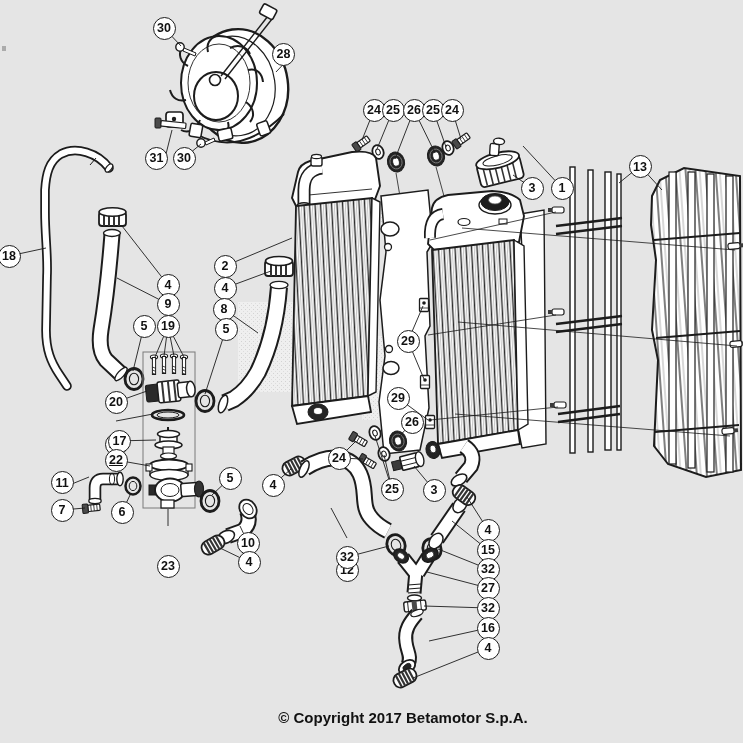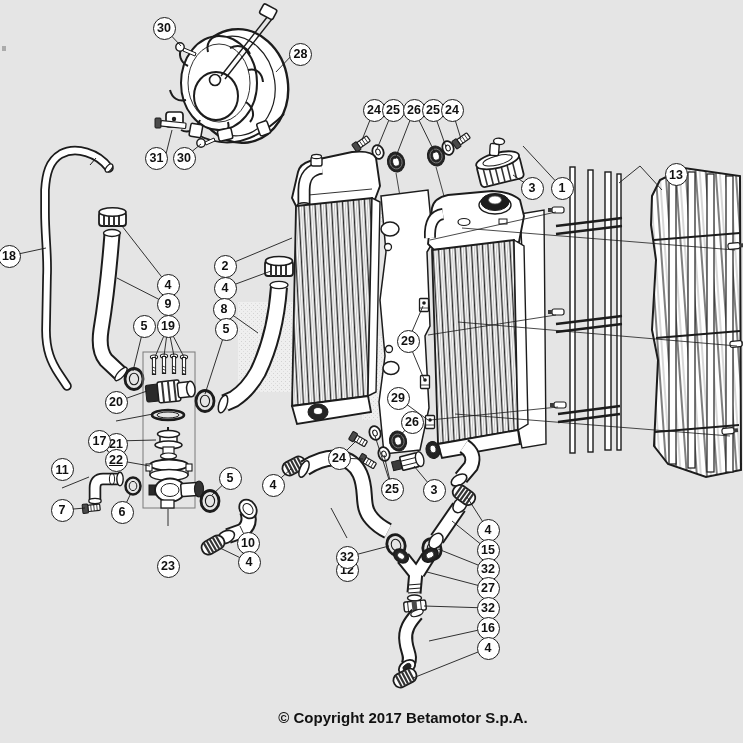--- a/index.html
+++ b/index.html
@@ -459,51 +459,51 @@
         <line x1="488" y1="569" x2="438" y2="549" stroke="#1c1c1c" stroke-width="0.9"></line>
         <line x1="488" y1="588" x2="427" y2="572" stroke="#1c1c1c" stroke-width="0.9"></line>
         <line x1="488" y1="608" x2="424" y2="606" stroke="#1c1c1c" stroke-width="0.9"></line>
         <line x1="488" y1="628" x2="429" y2="641" stroke="#1c1c1c" stroke-width="0.9"></line>
         <line x1="488" y1="648" x2="413" y2="678" stroke="#1c1c1c" stroke-width="0.9"></line>
       </g>
 </svg>
 
 <div class="callout-layer">
       <div class="callout" style="left: 152.5px; top: 16.5px;">30</div>
-      <div class="callout" style="left: 289px; top: 42.5px;">28</div>
+      <div class="callout" style="left: 272px; top: 42.5px;">28</div>
       <div class="callout" style="left: 145px; top: 146.5px;">31</div>
       <div class="callout" style="left: 172.5px; top: 146.5px;">30</div>
       <div class="callout" style="left: 362.5px; top: 98.5px;">24</div>
       <div class="callout" style="left: 381.5px; top: 98.5px;">25</div>
       <div class="callout" style="left: 402.5px; top: 98.5px;">26</div>
       <div class="callout" style="left: 421.5px; top: 98.5px;">25</div>
       <div class="callout" style="left: 440.5px; top: 98.5px;">24</div>
       <div class="callout" style="left: 520.5px; top: 176.5px;">3</div>
       <div class="callout" style="left: 550.5px; top: 176.5px;">1</div>
-      <div class="callout" style="left: 628.5px; top: 163px; margin-left: 36px;">13</div>
+      <div class="callout" style="left: 628.5px; top: 155px;">13</div>
       <div class="callout" style="left: -2.5px; top: 244.5px;">18</div>
       <div class="callout" style="left: 156.5px; top: 273.5px;">4</div>
       <div class="callout" style="left: 156.5px; top: 292.5px;">9</div>
       <div class="callout" style="left: 132.5px; top: 314.5px;">5</div>
       <div class="callout" style="left: 156.5px; top: 314.5px;">19</div>
       <div class="callout" style="left: 213.5px; top: 254.5px;">2</div>
       <div class="callout" style="left: 213.5px; top: 276.5px;">4</div>
       <div class="callout" style="left: 212.5px; top: 297.5px;">8</div>
       <div class="callout" style="left: 214.5px; top: 317.5px;">5</div>
       <div class="callout" style="left: 396.5px; top: 329.5px;">29</div>
       <div class="callout" style="left: 386.5px; top: 386.5px;">29</div>
       <div class="callout" style="left: 400.5px; top: 410.5px;">26</div>
       <div class="callout" style="left: 327.5px; top: 446.5px;">24</div>
       <div class="callout" style="left: 380.5px; top: 477.5px;">25</div>
       <div class="callout" style="left: 422.5px; top: 478.5px;">3</div>
       <div class="callout" style="left: 104.5px; top: 390.5px;">20</div>
       <div class="callout" style="left: 104.5px; top: 409.5px; margin-top: 23px;">21</div>
-      <div class="callout" style="left: 88px; top: 429.5px;">17</div>
+      <div class="callout" style="left: 108px; top: 429.5px;">17</div>
       <div class="callout" style="left: 104.5px; top: 448.5px; text-decoration: underline;">22</div>
-      <div class="callout" style="left: 50.5px; top: 458px;">11</div>
+      <div class="callout" style="left: 50.5px; top: 471px;">11</div>
       <div class="callout" style="left: 50.5px; top: 498.5px;">7</div>
       <div class="callout" style="left: 110.5px; top: 500.5px;">6</div>
       <div class="callout" style="left: 156.5px; top: 514.5px; margin-top: 40px;">23</div>
       <div class="callout" style="left: 218.5px; top: 466.5px;">5</div>
       <div class="callout" style="left: 236.5px; top: 531.5px;">10</div>
       <div class="callout" style="left: 237.5px; top: 550.5px;">4</div>
       <div class="callout" style="left: 261.5px; top: 473.5px;">4</div>
       <div class="callout" style="left: 335.5px; top: 526.5px; margin-top: 32px;">12</div>
       <div class="callout" style="left: 335.5px; top: 545.5px;">32</div>
       <div class="callout" style="left: 476.5px; top: 518.5px;">4</div>

